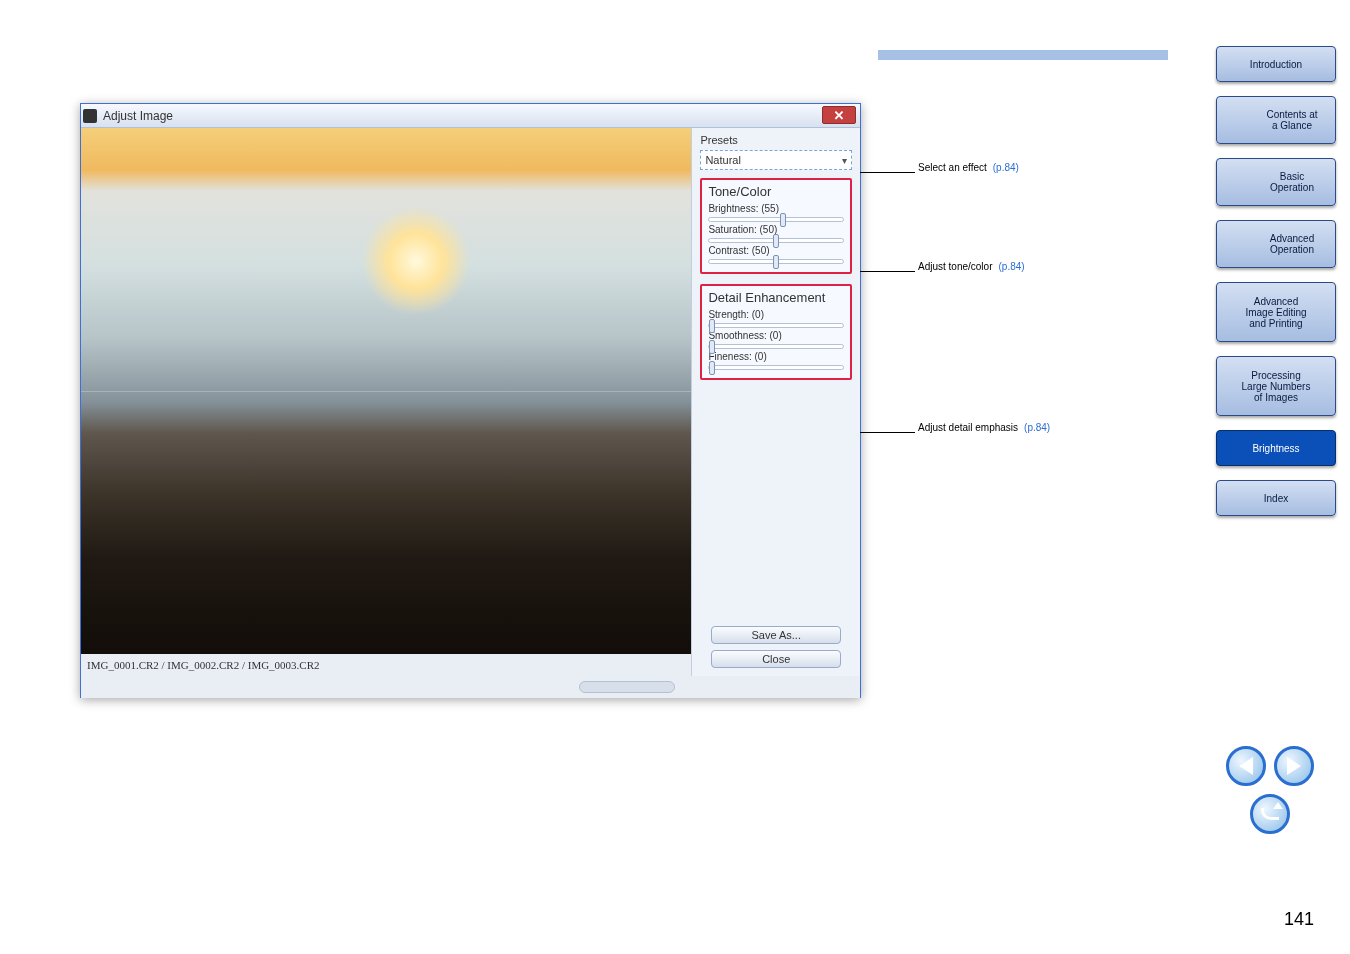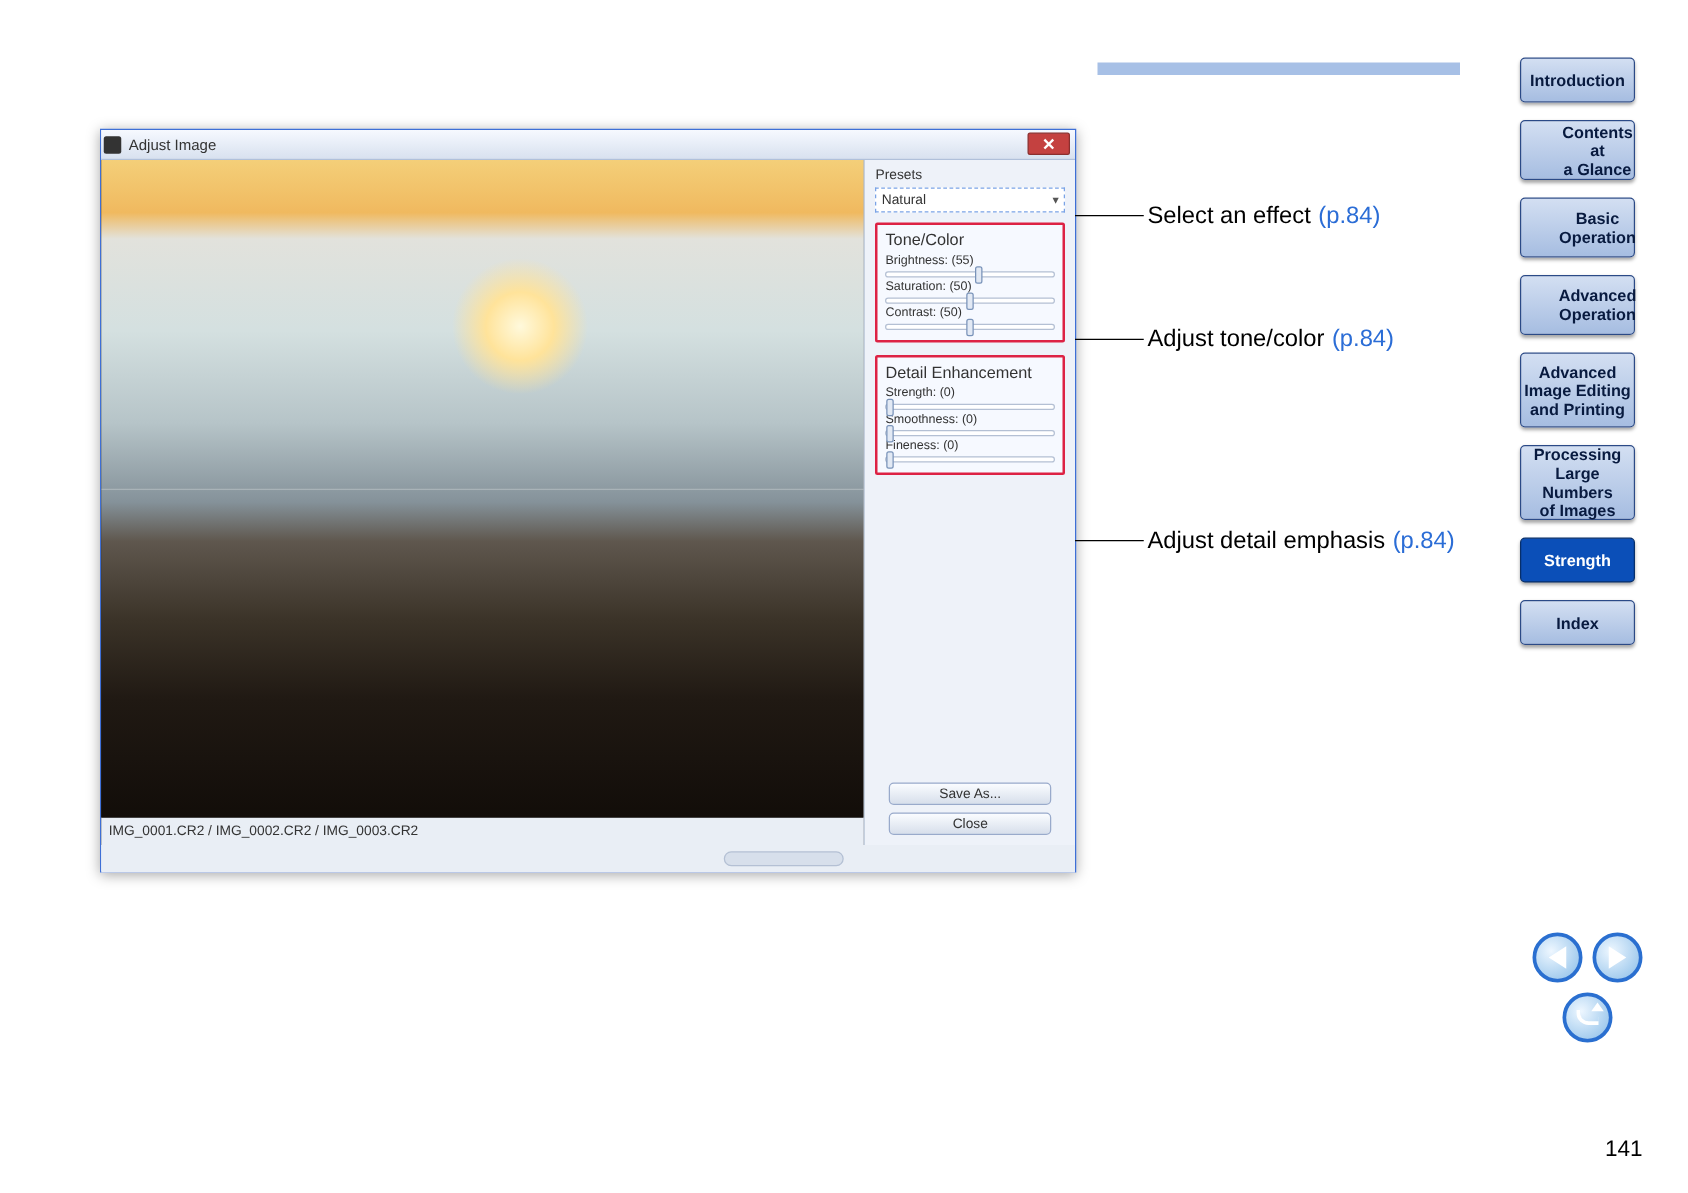--- a/index.html
+++ b/index.html
@@ -22,49 +22,49 @@
   .closebtn { position: absolute; right: 4px; top: 2px; width: 34px; height: 18px; background: #c44140; border: 1px solid #8a2f2e; border-radius: 2px; color: #fff; display: flex; align-items: center; justify-content: center; font-size: 13px; font-weight: bold; }
 
   .winbody { display: flex; height: 548px; }
   .preview { width: 612px; background: #000; display: flex; flex-direction: column; }
   .imgarea { flex: 1 1 auto; position: relative; overflow: hidden; background:
       linear-gradient(to bottom, #f4cf79 0%, #f0b95f 8%, #e2e2dc 12%, #d4e0e0 26%, #b6c4c8 40%, #85929a 52%, #5f574e 58%, #3b3328 70%, #201913 82%, #120d09 100%);
   }
   .sun { position: absolute; left: 280px; top: 78px; width: 110px; height: 110px; border-radius: 50%;
          background: radial-gradient(circle, #fff9dc 0%, #ffe39a 35%, rgba(255,220,140,0.0) 70%); }
   .horizon { position:absolute; left:0; top: 50%; width:100%; height:1px; background: rgba(255,255,255,0.25);}
-  .imgcap { height: 22px; padding: 0 6px; color: #333; font-size: 11px; line-height: 22px; background: #e9eef5; }
+  .imgcap { height: 22px; padding: 0 6px; color: #333; font-size: 11px; line-height: 22px; background: #e9eef5; font-family: Liberation Serif, serif; }
 
   .panel { width: 169px; background: #eef2f9; border-left: 1px solid #c4cfde; padding: 6px 8px; font-size: 11px; color: #333; position: relative; }
   .psec { margin-bottom: 8px; }
   .psec .plabel { margin-bottom: 4px; }
   .combo { width: 100%; height: 20px; border: 1px dashed #7aa3e6; background: #fff; font-size: 11px; padding: 0 4px; display: flex; align-items: center; justify-content: space-between; }
   .combo .chev { font-size: 10px; color: #555; }
 
   .group { border: 2px solid #d24; border-radius: 2px; padding: 4px 6px 6px 6px; margin-bottom: 10px; background: #f6f9ff; }
   .group .gtitle { font-size: 13px; margin-bottom: 4px; }
   .ctl { margin-bottom: 2px; }
   .ctl .clabel { font-size: 10px; margin-bottom: 3px; }
   .slider { height: 5px; width: 100%; background: #fff; border: 1px solid #b4c0d4; border-radius: 999px; position: relative; }
   .thumb { position: absolute; top: -5px; width: 6px; height: 14px; background: #e2e9f4; border: 1px solid #7993b9; border-radius: 2px; transform: translateX(-50%); }
 
   .pbtns { position: absolute; bottom: 8px; left: 0; width: 100%; display: flex; flex-direction: column; gap: 6px; align-items: center; }
   .pbtn { width: 130px; height: 18px; font-size: 11px; background: linear-gradient(#fafcff,#d7dfeb); border: 1px solid #99aacb; border-radius: 4px;
           display: flex; align-items: center; justify-content: center; }
 
   .winfooter { height: 22px; background: #e9eef5; display:flex; align-items:center; }
   .footerscroll { width: 96px; height: 12px; margin-left: 498px; border: 1px solid #b4c0d4; background: #d7dfeb; border-radius: 999px; }
-  .callout { position: absolute; display: flex; align-items: center; font-size: 19px; color: #000; }
+  .callout { position: absolute; display: flex; align-items: center; font-size: 10px; color: #000; }
   .lead { position: absolute; border-top: 1px solid #000; }
   .callout .pref { color: #2b6dd6; margin-left: 6px; }
 
   
   .nav { position: absolute; right: 22px; top: 46px; width: 112px; display: flex; flex-direction: column; gap: 14px; }
-  .navbtn { width: 92px; border: 1px solid #2b4a87; border-radius: 4px; color: #081a3f; font-weight: bold;
-            font-size: 13px; text-align: center; padding: 6px 2px; background: linear-gradient(#d3dff2,#a6bde1);
+  .navbtn { width: 120px; border: 1px solid #2b4a87; border-radius: 4px; color: #081a3f; font-weight: normal;
+            font-size: 10px; text-align: center; padding: 6px 2px; background: linear-gradient(#d3dff2,#a6bde1);
             box-shadow: 0 2px 3px rgba(0,0,0,.35); white-space: pre-line; display:flex; align-items:center; justify-content:center; }
   .navbtn.h36 { height: 36px; }
   .navbtn.h48 { height: 48px; padding-left: 34px; }
   .navbtn.h60 { height: 60px; }
   .navbtn.active { background: #0b4fb8; color: #fff; border-color: #072f6b; }
 
   
   .pager { position: absolute; right: 24px; top: 746px; width: 112px; display: flex; justify-content: center; gap: 8px; }
   .pgcircle { width: 40px; height: 40px; border-radius: 50%; border: 3px solid #2a6fd0;
               background: radial-gradient(circle at 35% 35%, #eef7ff, #8abde8); display: flex; align-items: center; justify-content: center; }
@@ -191,21 +191,21 @@
     <div class="navbtn h48">Basic
 Operation</div>
     <div class="navbtn h48">Advanced
 Operation</div>
     <div class="navbtn h60">Advanced
 Image Editing
 and Printing</div>
     <div class="navbtn h60">Processing
 Large Numbers
 of Images</div>
-    <div class="navbtn h36 active">Strength</div>
+    <div class="navbtn h36 active">Brightness</div>
     <div class="navbtn h36">Index</div>
   </div>
 
   <div class="pager">
     <div class="pgcircle">
       <div class="tri left"></div>
     </div>
     <div class="pgcircle">
       <div class="tri right"></div>
     </div>

